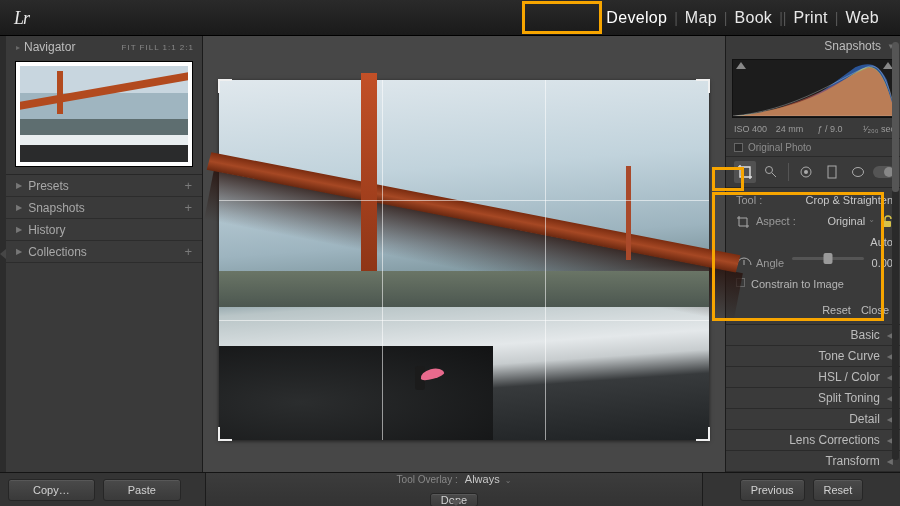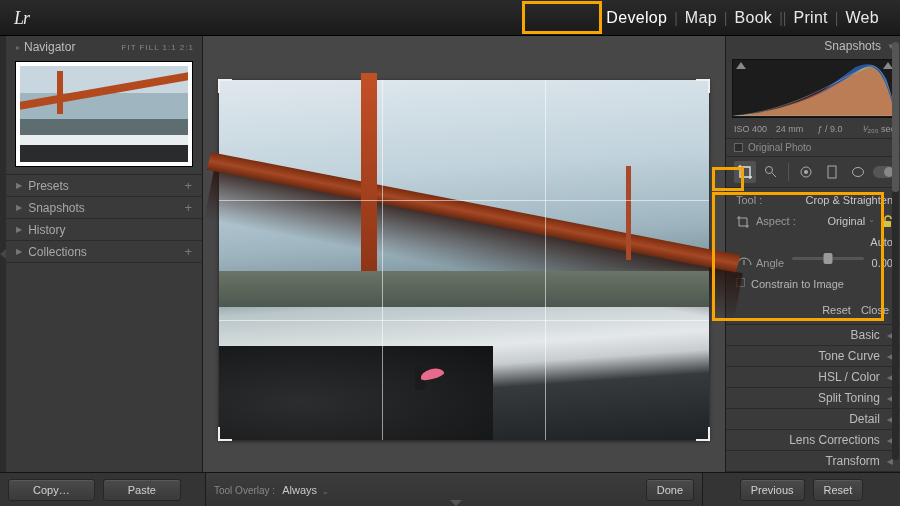--- a/index.html
+++ b/index.html
@@ -18,21 +18,21 @@
   .mod-sep{color:#555;font-size:14px}
   .hl{border:3px solid #f7a500;position:absolute;pointer-events:none}
   .hl-develop{left:522px;top:1px;width:80px;height:33px}
   .hl-crop{left:712px;top:167px;width:32px;height:24px}
   .hl-croppanel{left:712px;top:192px;width:172px;height:129px}
   
   .main{flex:1;display:flex;min-height:0;background:#2c2c2c}
   .col{background:#3a3a3a;display:flex;flex-direction:column}
   .col-left{width:198px;border-right:1px solid #1b1b1b}
   .col-right{width:190px;border-left:1px solid #1b1b1b}
-  .center{flex:1;background:#474747;display:flex;flex-direction:row;position:relative}
+  .center{flex:1;background:#474747;display:flex;flex-direction:column;position:relative}
   .edge{width:8px;background:#2c2c2c;display:flex;align-items:center;justify-content:center}
   .edge svg{width:6px;height:10px;opacity:0.35}
   
   .panel-head{height:22px;display:flex;align-items:center;justify-content:flex-end;padding:0 8px 0 10px;color:#bdbdbd;font-size:12px}
   .panel-head.left{justify-content:flex-start}
   .nav-modes{margin-left:auto;font-size:8px;color:#888;letter-spacing:1px}
   .thumb{margin:4px 10px 8px;width:176px;height:104px;background:#202020;border:4px solid #fff;box-shadow:0 0 0 1px #000}
   .thumb-img{width:100%;height:100%;background:linear-gradient(#c8d6df 0 28%,#9fb5c0 28% 55%,#5e6e70 55% 72%,#e9eef0 72% 82%,#2a2b2c 82% 100%);position:relative;overflow:hidden}
   .thumb-img .bridge{position:absolute;left:0;top:22%;width:100%;height:8px;background:#b24a1e;transform:skewY(-10deg)}
   .thumb-img .pylon{position:absolute;left:22%;top:5%;width:6px;height:45%;background:#b24a1e}

